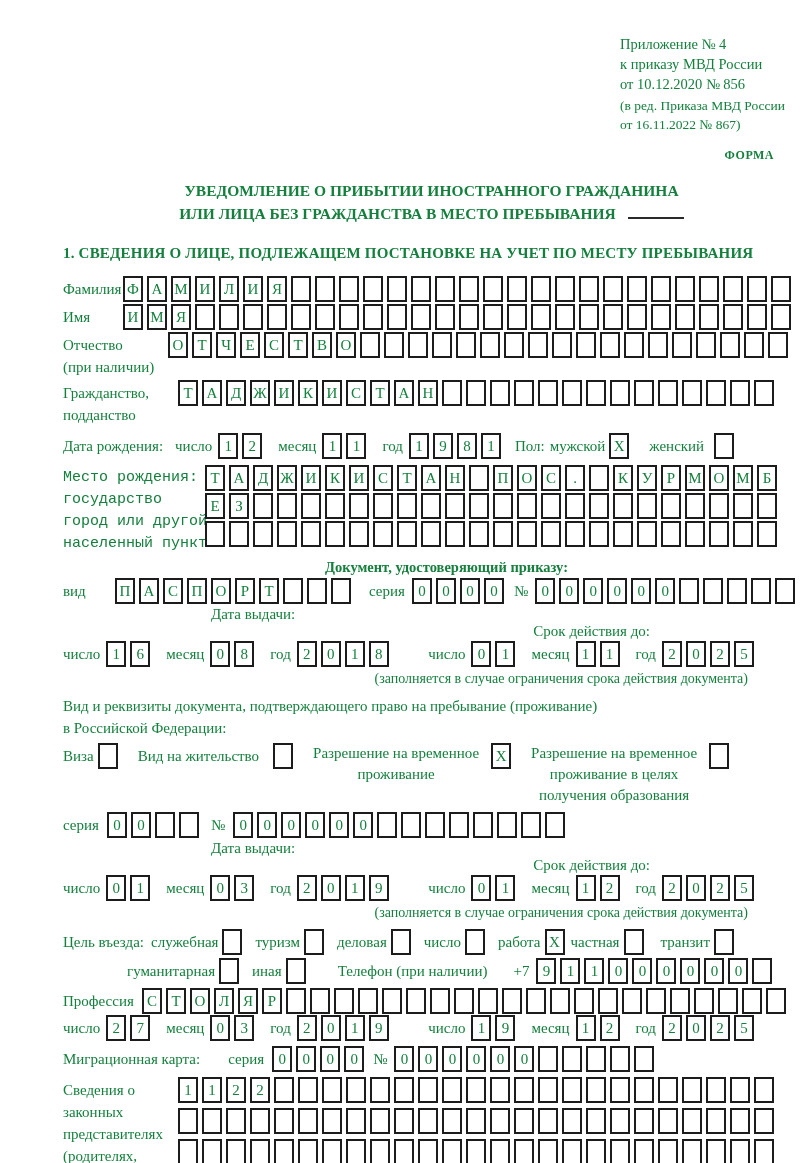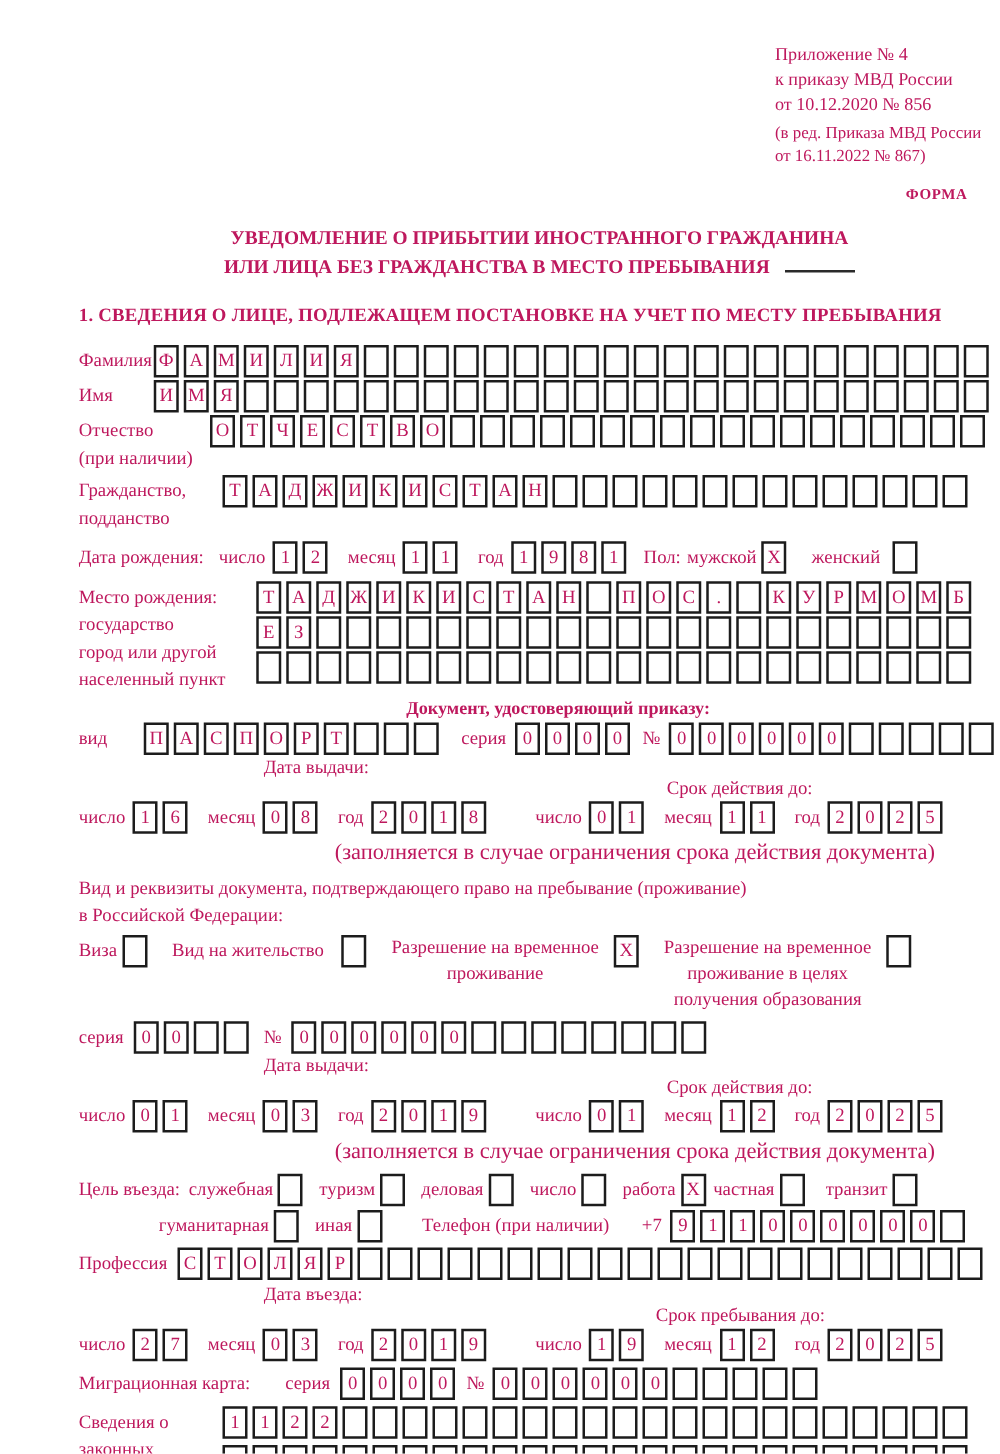--- a/index.html
+++ b/index.html
@@ -1,19 +1,19 @@
 <!DOCTYPE html>
 <html><head>
 <meta charset="utf-8">
 <style>
   html,body { margin:0; padding:0; background:#ffffff; }
   .page {
     position:relative; width:800px; height:1163px; overflow:hidden;
     box-sizing:border-box; padding:34px 0 0 63px;
-    background:#ffffff; color:#be185d;
+    background:#ffffff; color:#15803d;
     font-family:"Liberation Serif", serif; font-size:15px;
   }
   .appendix { margin-left:557px; font-size:14.5px; line-height:20px; }
   .appendix-note { font-size:13.5px; line-height:18.5px; margin-top:3px; }
   .forma { font-weight:bold; font-size:12px; letter-spacing:0.5px; text-align:right; margin:14px 26px 0 0; }
   .title { text-align:center; font-weight:bold; font-size:15.5px; line-height:23px; margin-top:16px; white-space:nowrap; }
   .uline { display:inline-block; width:56px; height:2px; background:#2a2a2a; margin-left:12px; vertical-align:baseline; }
   .section1 { font-weight:bold; font-size:15px; margin-top:20px; white-space:nowrap; letter-spacing:0.2px; }
 
   .frow { display:flex; align-items:center; margin-top:2px; white-space:nowrap; }
@@ -29,35 +29,35 @@
     font-size:15px; line-height:1;
   }
   .grp { display:flex; align-items:center; flex:0 0 auto; }
   .dgl { margin-right:6px; }
   .dgb { margin-right:12px; }
   .dgb:last-child { margin-right:0; }
 
   .w-surname { width:60px; }
   .w-patr { width:105px; }
   .w-citz { width:115px; }
-  .w-birthpl { width:142px; }
+  .w-birthpl { width:142px;font-family:Liberation Mono, monospace; }
   .w-vid { width:52px; }
   .w-prof { width:79px; }
   .w-reps { width:115px; }
 
   .stack > .boxes { margin-bottom:2px; }
   .stack-reps > .boxes { margin-bottom:5px; }
 
   .doc-header { text-align:center; font-weight:bold; font-size:14.5px; margin-top:4px; padding-left:30px; }
   .hdr-row { display:flex; margin-top:2px; white-space:nowrap;flex-direction:column; }
   .hdr-issue { margin-left:148px; }
   .hdr-valid { margin-left:auto; margin-right:150px; }
   .hdr-valid2 { margin-left:auto; margin-right:140px; }
   .right-grp { margin-left:auto; margin-right:42px; }
-  .note { font-size:18px; margin-left:auto; margin-right:52px; margin-top:2px; }
+  .note { font-size:14px; margin-left:auto; margin-right:52px; margin-top:2px; }
   .plain { margin-top:8px; line-height:22px; }
   .visa-row { display:flex; align-items:flex-start; margin-top:4px; white-space:nowrap; }
   .center-lbl { text-align:center; line-height:21px; flex:0 0 auto; }
   .cb { margin-left:8px; flex:0 0 auto; }
   .purpose-word { margin-right:4px; }
   .purpose-box { margin-right:9px; }
   .reps-note { font-size:13.5px; margin-left:152px; margin-top:4px; }
 </style>
 </head>
 <body>
@@ -621,24 +621,20 @@
         <span class="cbox"></span>
         <span class="cbox"></span>
         <span class="cbox"></span>
         <span class="cbox"></span>
         <span class="cbox"></span>
         <span class="cbox"></span>
         <span class="cbox"></span>
       </span>
   </div>
 
-  <div class="hdr-row" style="margin-top:4px">
-    <span class="hdr-issue">Дата въезда:</span>
-    <span class="hdr-valid2">Срок пребывания до:</span>
-  </div>
 
   <div class="frow" style="margin-top:1px">
     <span class="grp">
       <span class="lbl dgl">число</span>
       <span class="boxes dgb">
           <span class="cbox">2</span>
           <span class="cbox">7</span>
         </span>
       <span class="lbl dgl">месяц</span>
       <span class="boxes dgb">

